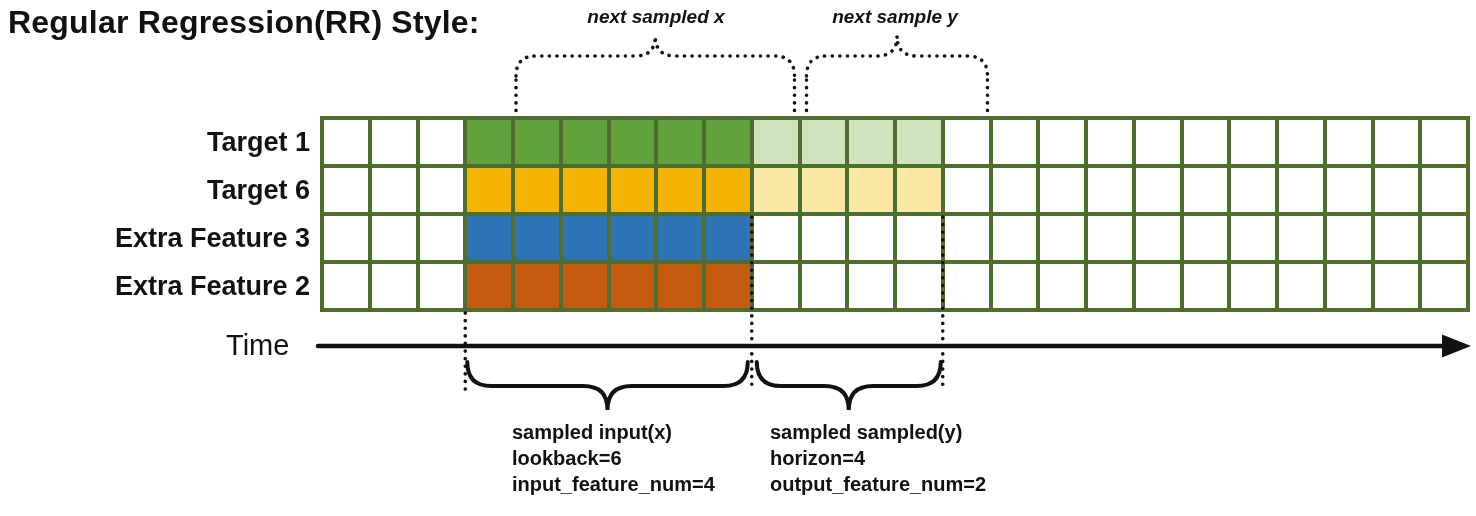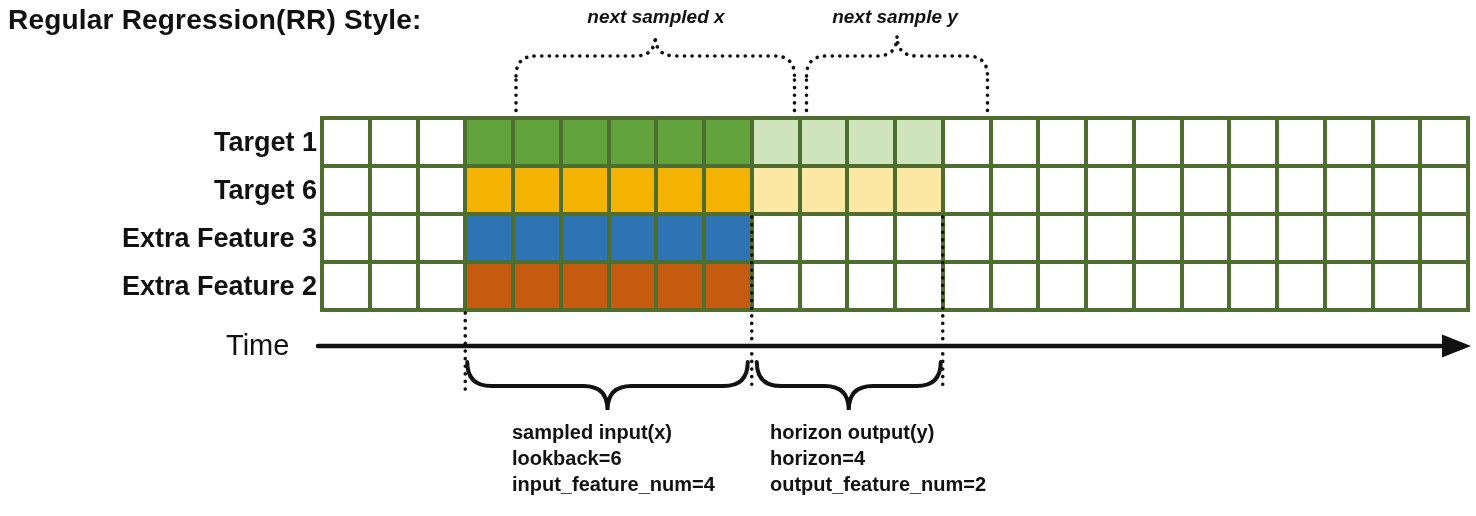--- a/index.html
+++ b/index.html
@@ -6,29 +6,29 @@
   html,body { background:#ffffff; }
   body { font-family:"Liberation Sans", sans-serif; color:#111; }
 
   .canvas {
     position:relative; width:1476px; height:516px; background:#ffffff; overflow:hidden;
     --gb:#4e6e30;
   }
 
   .title {
     position:absolute; left:8px; top:4px;
-    font-size:28px; font-weight:bold; letter-spacing:0.2px;
+    font-size:32px; font-weight:bold; letter-spacing:0.2px;
   }
 
   .lbl-italic {
     position:absolute; transform:translateX(-50%);
     font-size:19px; font-style:italic; font-weight:bold; white-space:nowrap;
   }
 
-  .row-labels { position:absolute; left:11px; top:118px; width:312px; }
+  .row-labels { position:absolute; left:4px; top:118px; width:312px; }
   .row-label {
     height:48px; display:flex; align-items:center; justify-content:flex-end;
     font-size:27px; font-weight:bold; padding-right:6px; white-space:nowrap;
   }
 
   .grid {
     position:absolute; left:320px; top:116px; width:1150px; height:196px;
     display:grid; border:2px solid var(--gb); background:#ffffff;
   }
   .cell { border:2.5px solid var(--gb); background:#ffffff; }
@@ -188,18 +188,18 @@
           L 916.75 386 Q 940.75 386 940.75 362" fill="none" stroke="#111111" stroke-width="4" stroke-linecap="round"></path>
     </svg>
 
   <div class="anno" style="left:512px; top:419px">
     <div>sampled input(x)</div>
     <div>lookback=6</div>
     <div>input_feature_num=4</div>
   </div>
 
   <div class="anno" style="left:770px; top:419px">
-    <div>horizon output(y)</div>
+    <div>sampled sampled(y)</div>
     <div>horizon=4</div>
     <div>output_feature_num=2</div>
   </div>
 
 </div>
 
 </body></html>

